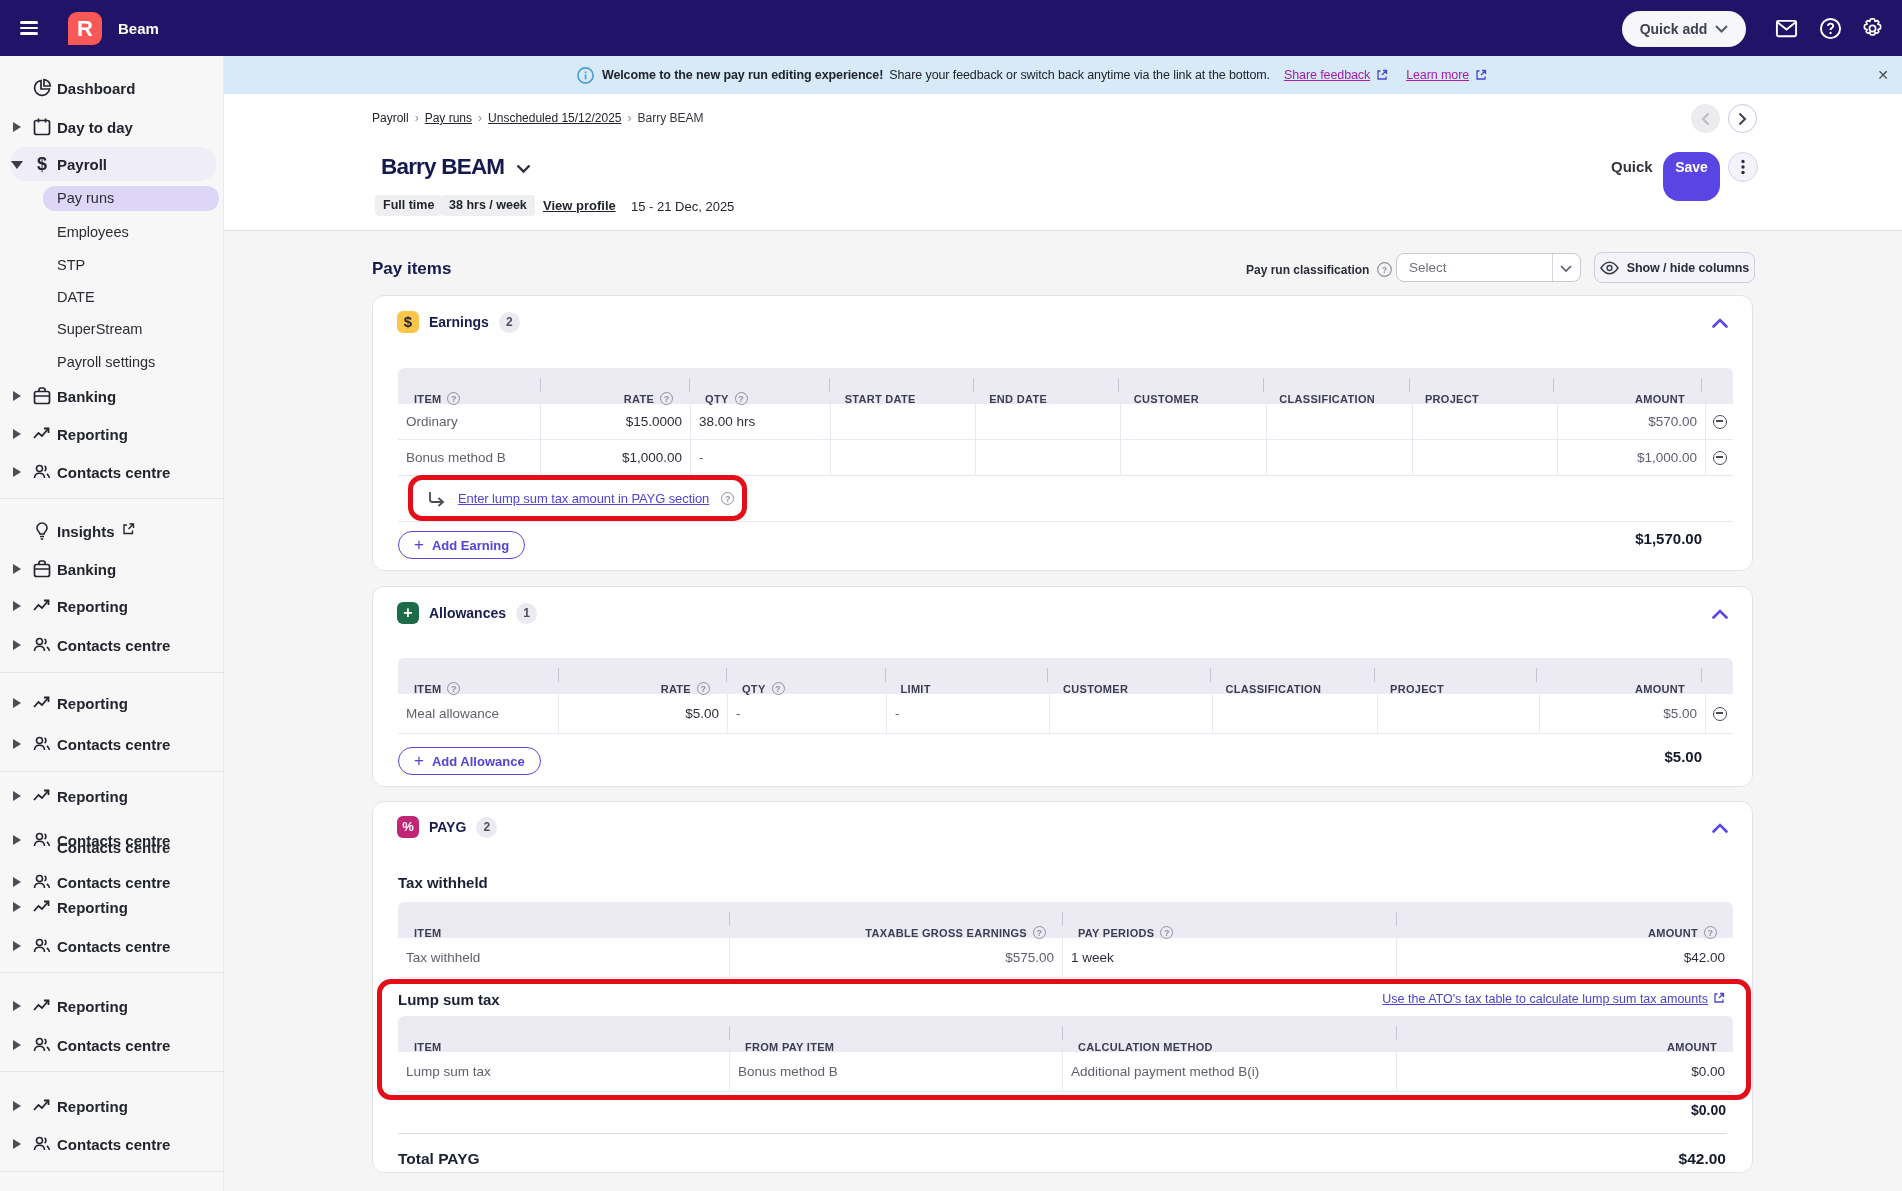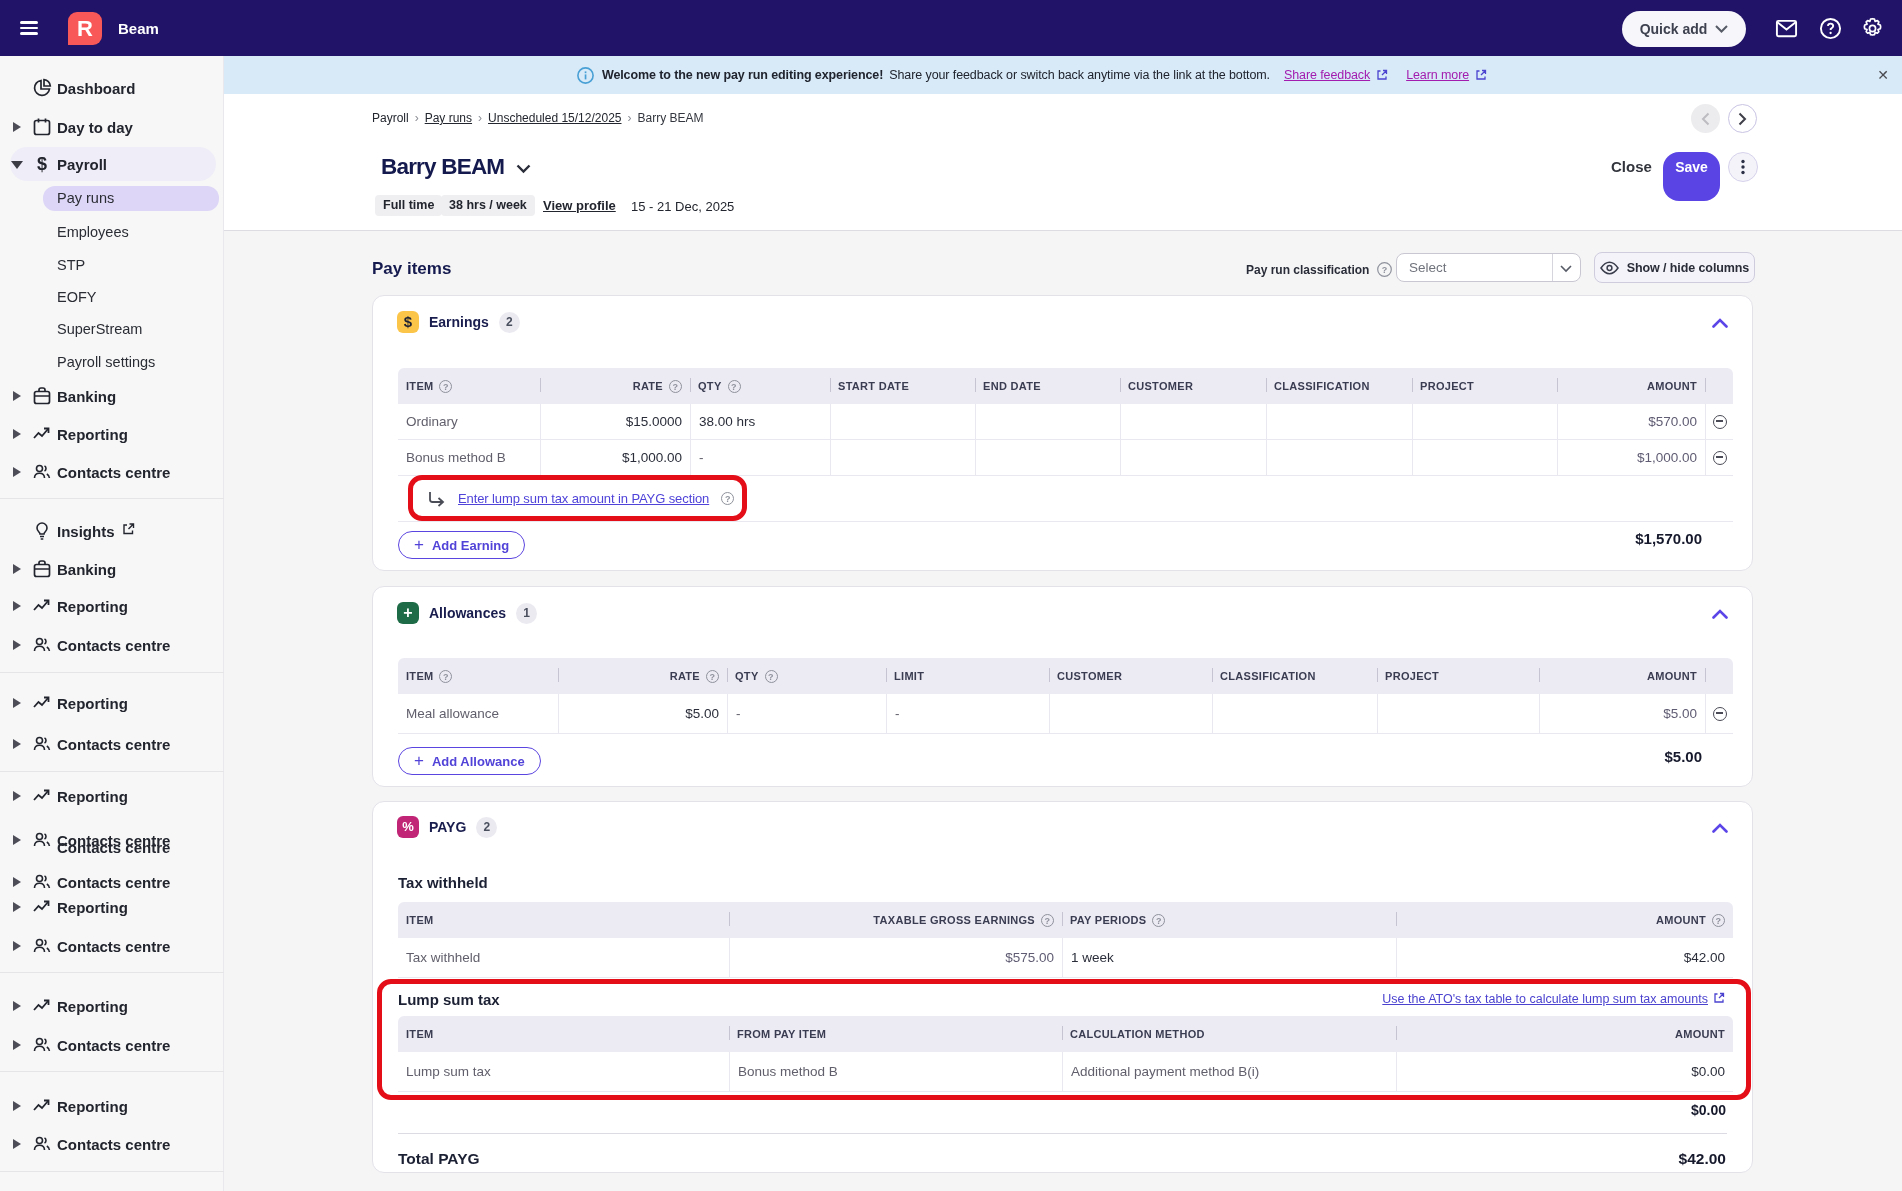--- a/index.html
+++ b/index.html
@@ -50,21 +50,21 @@
 .showhide{position:absolute;left:1594px;top:252px;width:161px;height:31px;background:#f4f3fa;border:1px solid #cfccdd;border-radius:8px;display:flex;align-items:center;justify-content:center;gap:8px;font-size:12.5px;font-weight:bold;color:#2a2d38;white-space:nowrap;letter-spacing:-0.1px;}
 
 .card{position:absolute;left:372px;width:1381px;background:#fff;border:1px solid #e3e2e9;border-radius:12px;}
 .cardhead{position:absolute;left:24px;top:14px;height:24px;display:flex;align-items:center;gap:10px;}
 .cicon{width:22px;height:22px;border-radius:6px;color:#fff;font-weight:bold;text-align:center;}
 .ctitle{font-size:14px;font-weight:bold;color:#191d4e;}
 .cbadge{width:21px;height:21px;border-radius:50%;background:#ebeaf1;color:#4a4f5e;font-size:12px;font-weight:bold;text-align:center;line-height:21px;}
 .collapse{position:absolute;right:24px;top:18px;}
 .tbl{position:absolute;left:25px;width:1335px;font-size:13.5px;}
 .thead{display:flex;background:#eceaf3;border-radius:6px 6px 0 0;height:36px;align-items:center;color:#3a3d52;font-size:11px;font-weight:bold;letter-spacing:0.3px;}
-.th{position:relative;height:38px;display:flex;align-items:center;padding:0 8px;gap:6px;}
+.th{position:relative;height:38px;display:flex;align-items:flex-end;padding:0 16px;gap:6px;}
 .th.sep:before{content:"";position:absolute;left:0;top:11px;width:1px;height:14px;background:#c6c4d2;}
 .th.r{justify-content:flex-end;}
 .trow{display:flex;height:36px;align-items:center;border-bottom:1px solid #e9e7f0;color:#5c5a68;text-align:right;}
 .trow.h40{height:40px;}.trow.h40 .td{height:40px;}
 .td{height:36px;display:flex;align-items:center;padding:0 8px;border-left:1px solid #e9e7f0;}
 .td:first-child{border-left:none;}
 .td.r{justify-content:flex-end;}
 .td.c{padding:0;justify-content:center;}
 .qm{width:13px;height:13px;border:1px solid #8f929c;border-radius:50%;color:#8f929c;font-size:9px;font-weight:bold;text-align:center;line-height:13px;flex:none;}
 .minus{width:14px;height:14px;border:1.5px solid #494a55;border-radius:50%;position:relative;flex:none;}
@@ -135,21 +135,21 @@
 <div class="sitem" style="top:183px">
       <span class="lbl lbl2">Pay runs</span>
     </div>
 <div class="sitem" style="top:217px">
       <span class="lbl lbl2">Employees</span>
     </div>
 <div class="sitem" style="top:250px">
       <span class="lbl lbl2">STP</span>
     </div>
 <div class="sitem" style="top:282px">
-      <span class="lbl lbl2">EOFY</span>
+      <span class="lbl lbl2">DATE</span>
     </div>
 <div class="sitem" style="top:314px">
       <span class="lbl lbl2">SuperStream</span>
     </div>
 <div class="sitem" style="top:347px">
       <span class="lbl lbl2">Payroll settings</span>
     </div>
 <div class="sitem" style="top:381px">
       <span class="caret"></span>
       <svg class="icon" viewBox="0 0 20 20">
@@ -355,21 +355,21 @@
 <div class="navbtn" style="left:1728px;background:#fff;border:1px solid #c9c4e4;">
   <svg width="9" height="14" viewBox="0 0 9 14">
       <path d="M1.5 1.5L7 7l-5.5 5.5" fill="none" stroke="#3f3f49" stroke-width="2"></path>
     </svg>
 </div>
 <div class="title">Barry BEAM
   <svg width="15" height="10" viewBox="0 0 15 10" style="margin-left:6px">
       <path d="M1.5 1.5l6 6 6-6" fill="none" stroke="#2a2d3a" stroke-width="2.4"></path>
     </svg>
 </div>
-<div class="closelnk">Close</div>
+<div class="closelnk">Quick</div>
 <div class="savebtn">Save</div>
 <div class="kebab">
   <svg width="28" height="28" viewBox="0 0 28 28">
       <circle cx="14" cy="8.5" r="1.7" fill="#2b2f45"></circle>
       <circle cx="14" cy="14" r="1.7" fill="#2b2f45"></circle>
       <circle cx="14" cy="19.5" r="1.7" fill="#2b2f45"></circle>
     </svg>
 </div>
 <div class="chip" style="left:375px;">Full time</div>
 <div class="chip" style="left:441px;">38 hrs / week</div>

